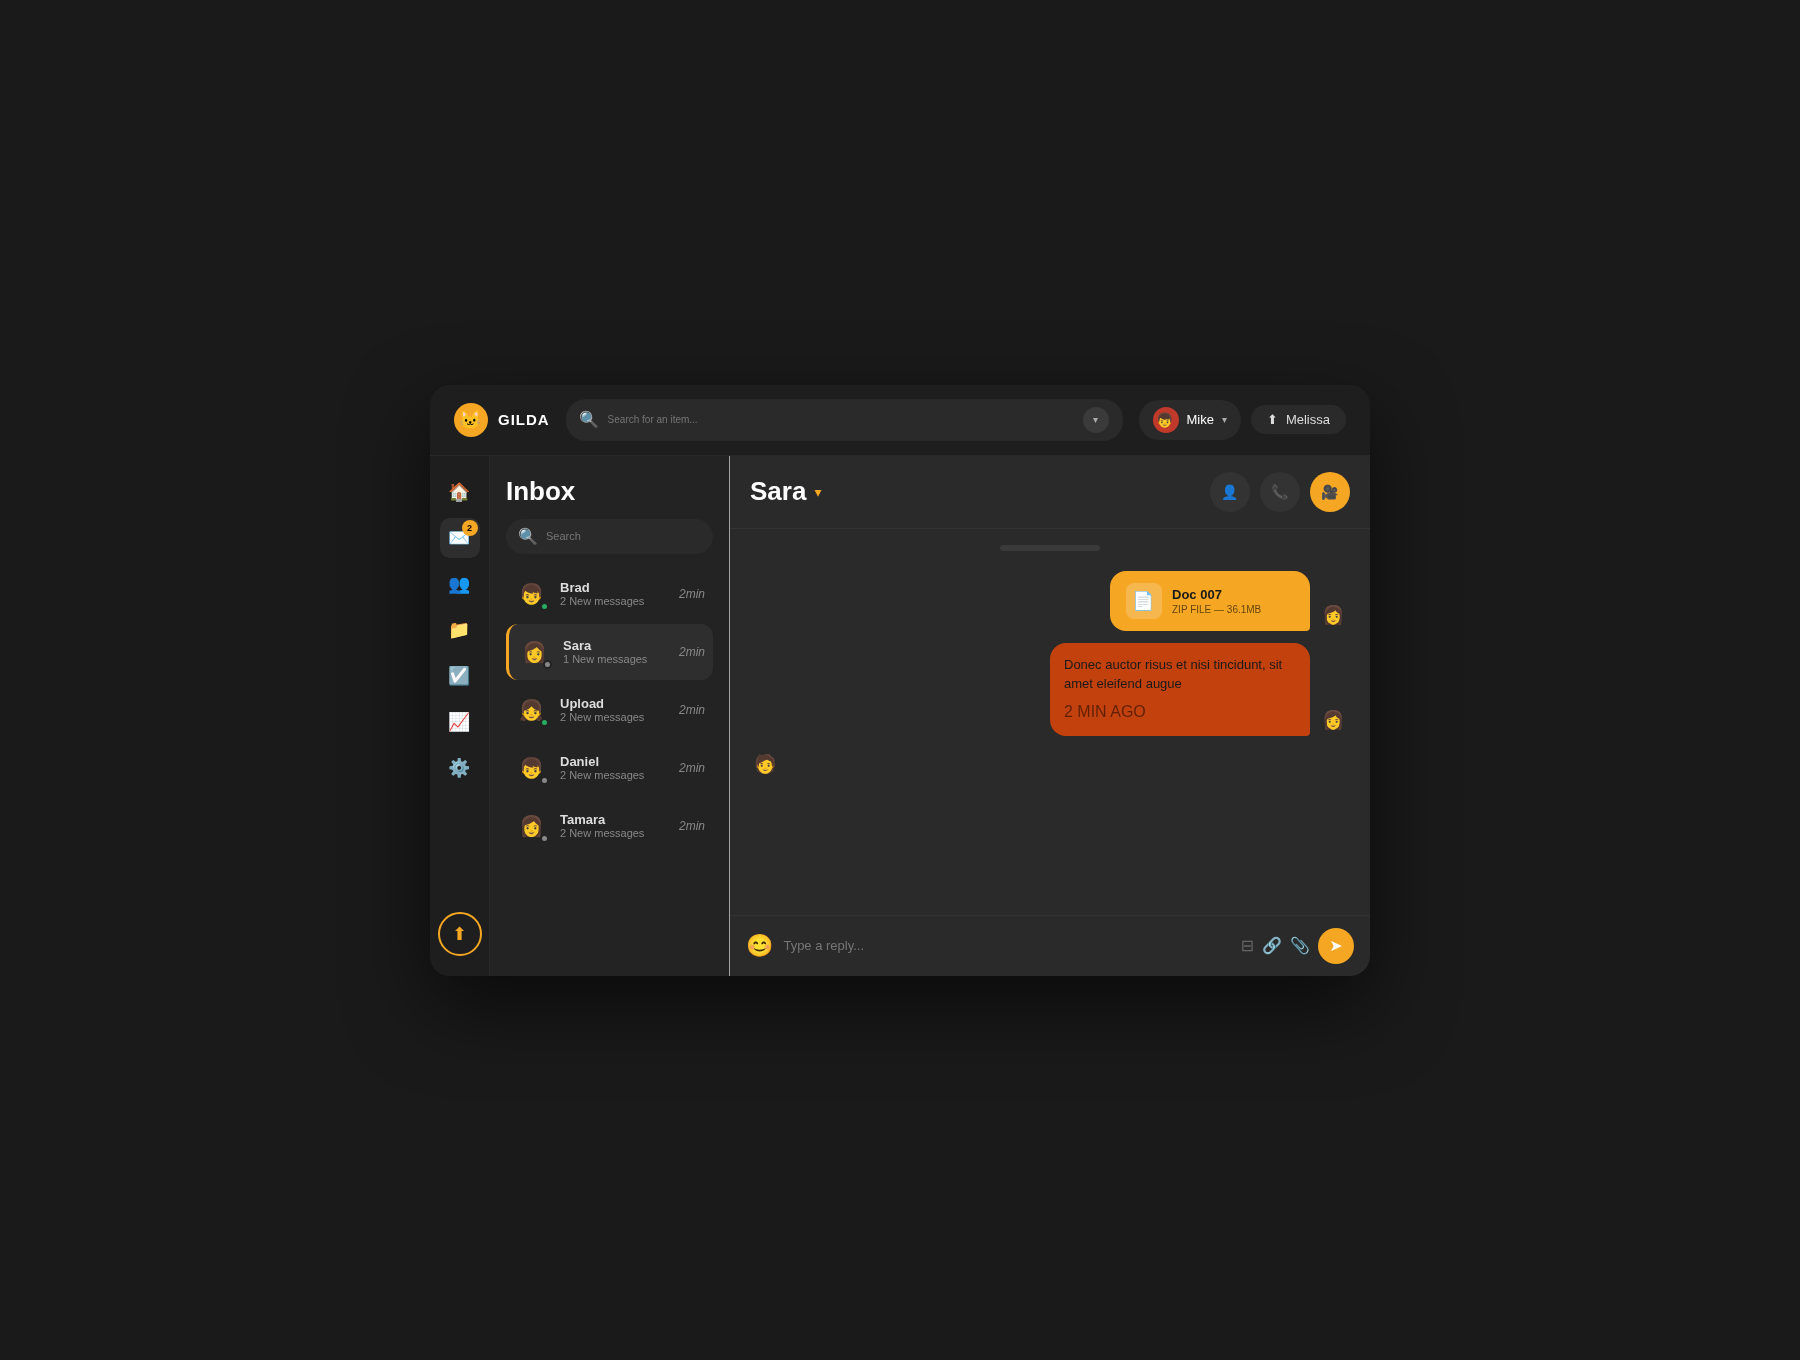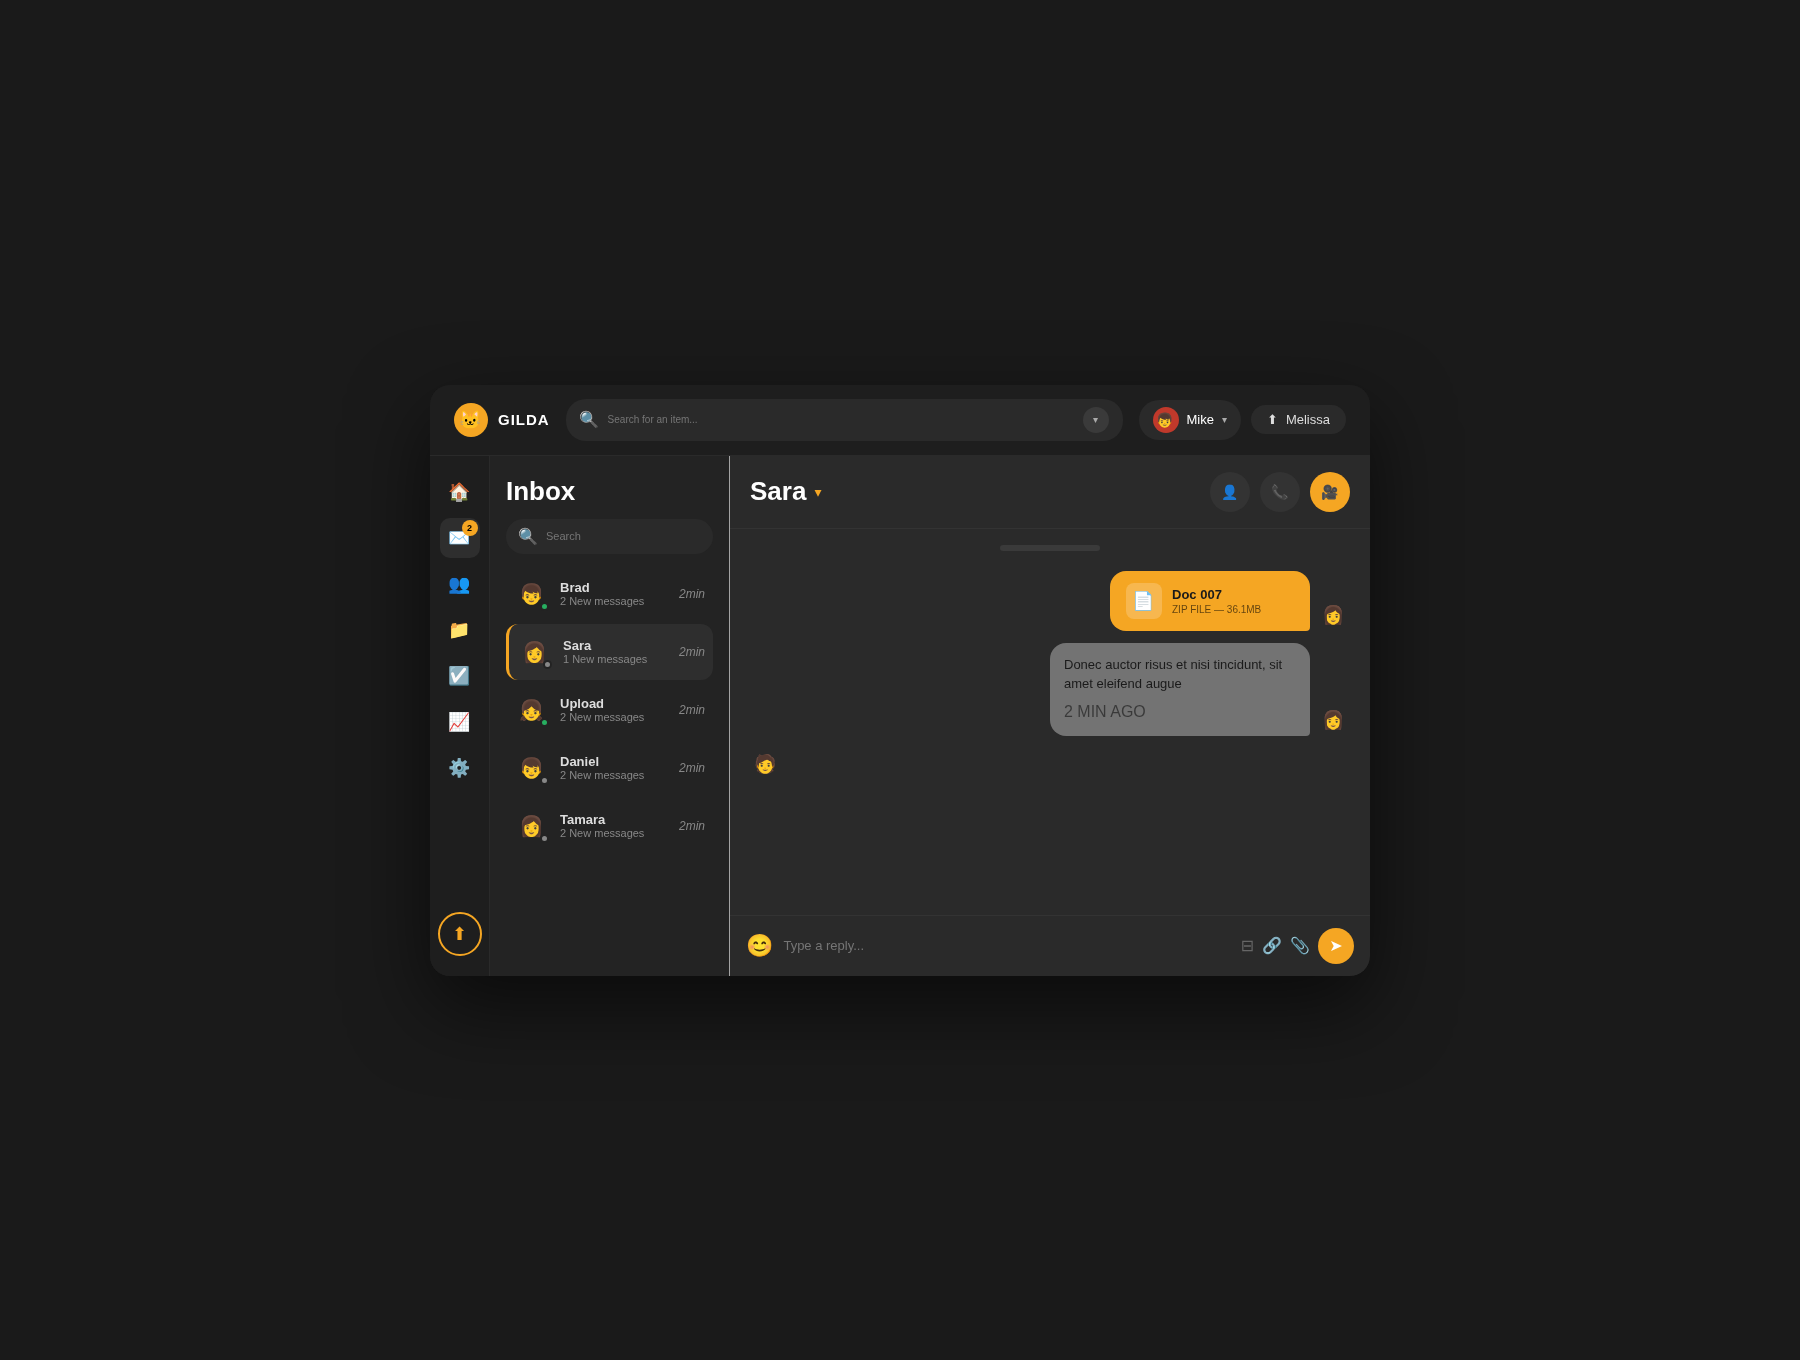--- a/index.html
+++ b/index.html
@@ -345,21 +345,21 @@
       flex-shrink: 0;
     }
     .msg-bubble {
       max-width: 260px;
       border-radius: 16px;
       padding: 12px 14px;
       font-size: 13px;
       line-height: 1.5;
     }
     .msg-bubble.yellow {
-      background: #737373;
+      background: #c2410c;
       color: #1a1a1a;
       border-bottom-right-radius: 4px;
       margin-left: 48px;
     }
     .msg-bubble.dark {
       background: #333;
       color: #ccc;
       border-bottom-left-radius: 4px;
     }
     .msg-time {

